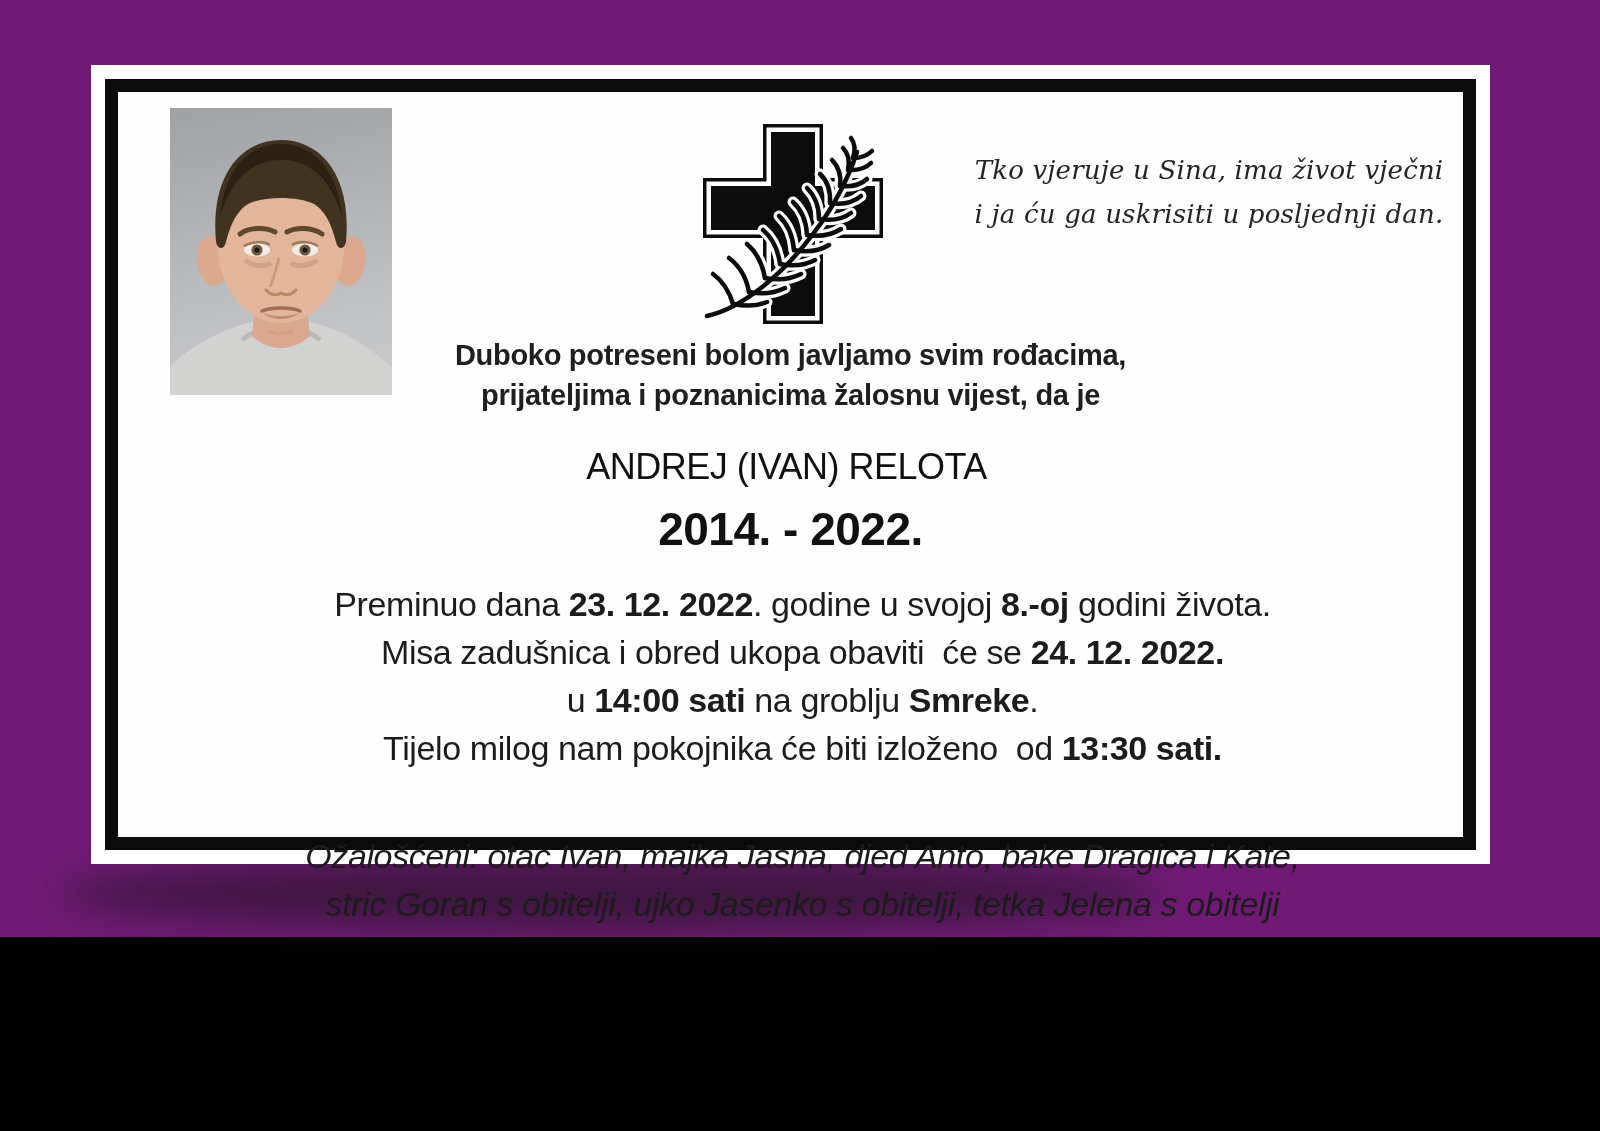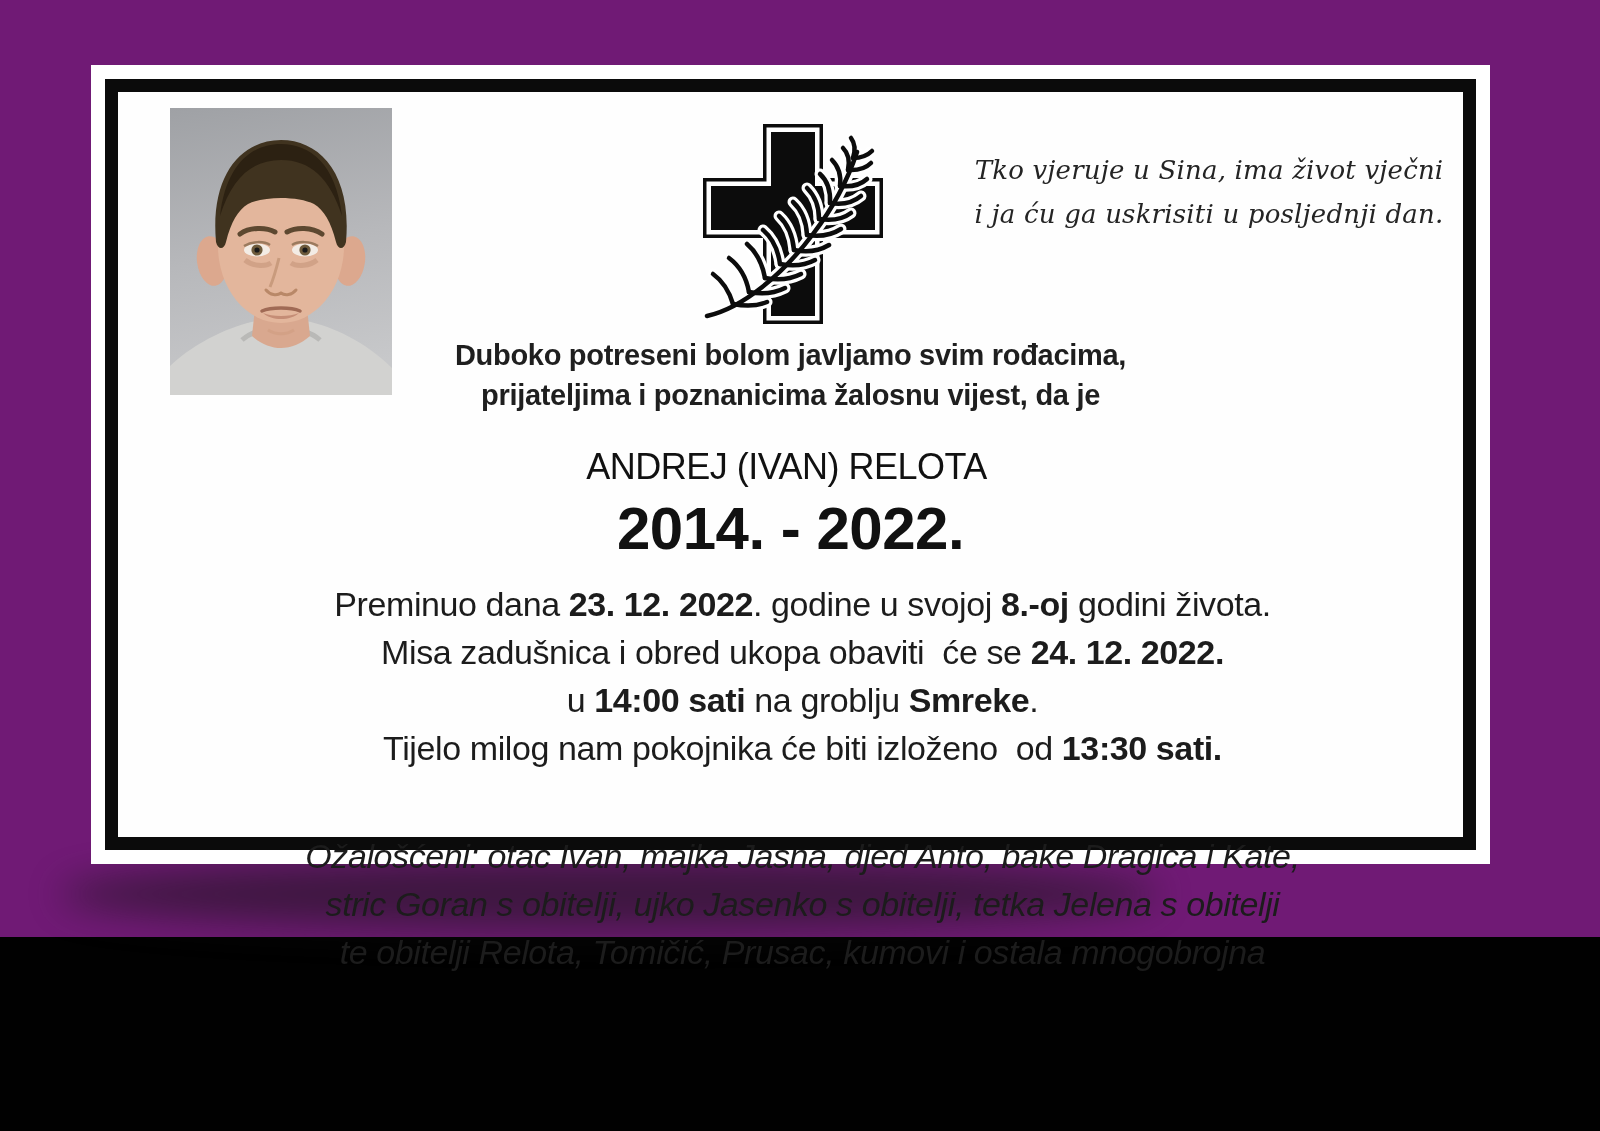--- a/index.html
+++ b/index.html
@@ -99,21 +99,21 @@
     font-weight: normal;
     letter-spacing: -0.5px;
     color: #111111;
   }
   .years {
     position: absolute;
     top: 410px;
     left: 0;
     right: 0;
     text-align: center;
-    font-size: 60px;
+    font-size: 46px;
     line-height: 54px;
     font-weight: bold;
     letter-spacing: -0.5px;
     color: #111111;
   }
   .announcement {
     position: absolute;
     top: 488px;
     left: 0;
     right: 0;
@@ -253,18 +253,17 @@
       <div class="announcement">
           <div class="rich-line"><span>Preminuo dana </span><span class="b">23. 12. 2022</span><span>. godine u svojoj </span><span class="b">8.-oj</span><span> godini života.</span></div>
           <div class="rich-line"><span>Misa zadušnica i obred ukopa obaviti  će se </span><span class="b">24. 12. 2022.</span></div>
           <div class="rich-line"><span>u </span><span class="b">14:00 sati</span><span> na groblju </span><span class="b">Smreke</span><span>.</span></div>
           <div class="rich-line"><span>Tijelo milog nam pokojnika će biti izloženo  od </span><span class="b">13:30 sati.</span></div>
         </div>
 
       <div class="mourners">
           <div class="rich-line"><span>Ožalošćeni: otac Ivan, majka Jasna, djed Anto, bake Dragica i Kate,</span></div>
           <div class="rich-line"><span>stric Goran s obitelji, ujko Jasenko s obitelji, tetka Jelena s obitelji</span></div>
-          <div class="rich-line"><span>te obitelji Relota, Tomičić, Prusac, kumovi i ostala mnogobrojna</span></div>
         </div>
 
     </div>
   </div>
 </div>
 
 </body></html>

